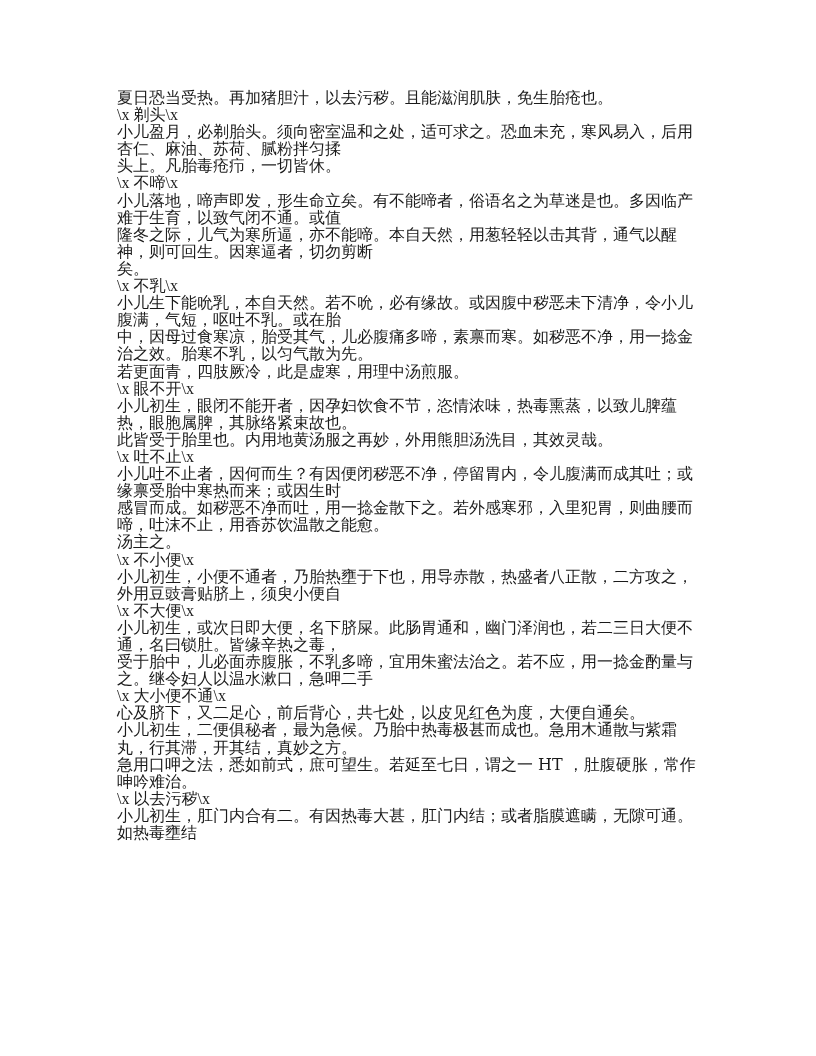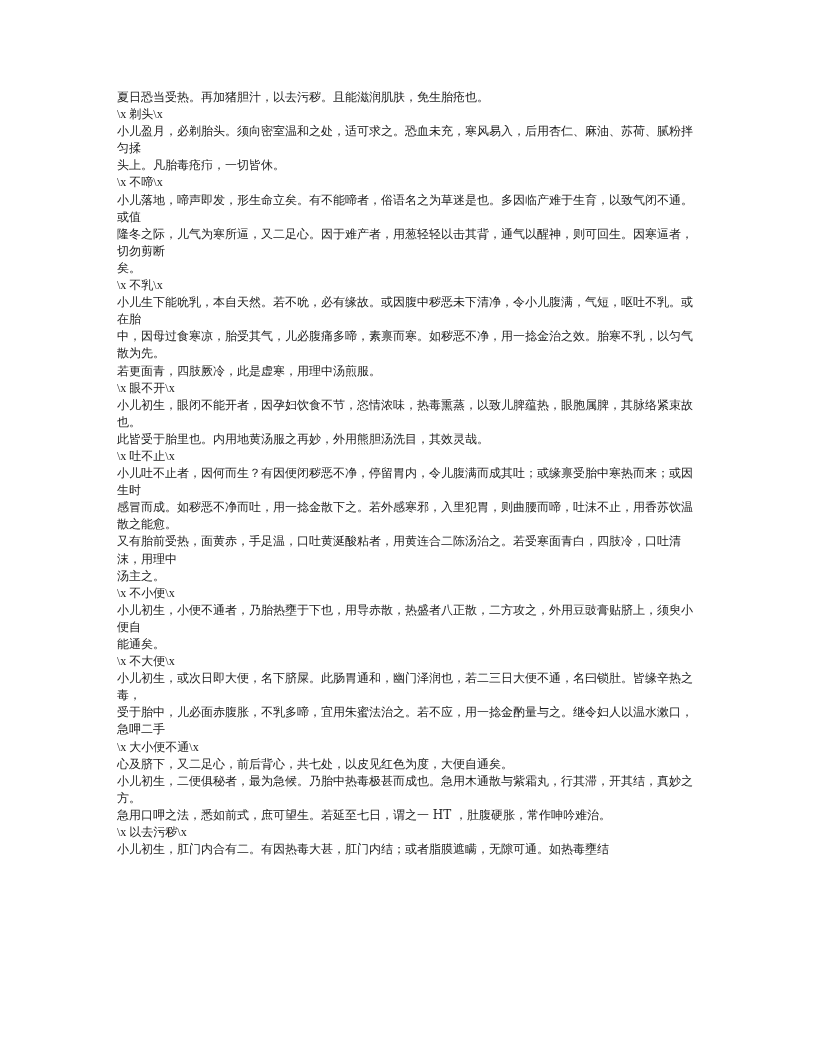--- a/index.html
+++ b/index.html
@@ -22,21 +22,21 @@
     height: 1056px;
     background: #ffffff;
   }
   .text-column {
     position: absolute;
     left: 117px;
     top: 89px;
     width: 583px;
   }
   .line {
-    font-size: 12px;
+    font-size: 16px;
     line-height: 17.1px;
     color: #1a1a1a;
     white-space: pre-wrap;
     letter-spacing: 0;
     font-family: "DejaVu Serif", "Liberation Serif", serif;
     text-align: left;
   }
   .line.heading {
     font-family: Liberation Serif, serif;
   }
@@ -45,37 +45,35 @@
 <body>
 
 <div class="page">
   <div class="text-column" id="text-column">
       <div class="line">夏日恐当受热。再加猪胆汁，以去污秽。且能滋润肌肤，免生胎疮也。</div>
       <div class="line heading">\x 剃头\x</div>
       <div class="line">小儿盈月，必剃胎头。须向密室温和之处，适可求之。恐血未充，寒风易入，后用杏仁、麻油、苏荷、腻粉拌匀揉</div>
       <div class="line">头上。凡胎毒疮疖，一切皆休。</div>
       <div class="line heading">\x 不啼\x</div>
       <div class="line">小儿落地，啼声即发，形生命立矣。有不能啼者，俗语名之为草迷是也。多因临产难于生育，以致气闭不通。或值</div>
-      <div class="line">隆冬之际，儿气为寒所逼，又二足心。因于难产者，用葱轻轻以击其背，通气以醒神，则可回生。因寒逼者，切勿剪断</div>
+      <div class="line">隆冬之际，儿气为寒所逼，亦不能啼。本自天然，用葱轻轻以击其背，通气以醒神，则可回生。因寒逼者，切勿剪断</div>
       <div class="line">矣。</div>
       <div class="line heading">\x 不乳\x</div>
       <div class="line">小儿生下能吮乳，本自天然。若不吮，必有缘故。或因腹中秽恶未下清净，令小儿腹满，气短，呕吐不乳。或在胎</div>
       <div class="line">中，因母过食寒凉，胎受其气，儿必腹痛多啼，素禀而寒。如秽恶不净，用一捻金治之效。胎寒不乳，以匀气散为先。</div>
       <div class="line">若更面青，四肢厥冷，此是虚寒，用理中汤煎服。</div>
       <div class="line heading">\x 眼不开\x</div>
       <div class="line">小儿初生，眼闭不能开者，因孕妇饮食不节，恣情浓味，热毒熏蒸，以致儿脾蕴热，眼胞属脾，其脉络紧束故也。</div>
       <div class="line">此皆受于胎里也。内用地黄汤服之再妙，外用熊胆汤洗目，其效灵哉。</div>
       <div class="line heading">\x 吐不止\x</div>
       <div class="line">小儿吐不止者，因何而生？有因便闭秽恶不净，停留胃内，令儿腹满而成其吐；或缘禀受胎中寒热而来；或因生时</div>
       <div class="line">感冒而成。如秽恶不净而吐，用一捻金散下之。若外感寒邪，入里犯胃，则曲腰而啼，吐沫不止，用香苏饮温散之能愈。</div>
-      <div class="line">又有胎前受热，面黄赤，手足温，口吐黄涎酸粘者，用黄连合二陈汤治之。若受寒面青白，四肢冷，口吐清沫，用理中</div>
       <div class="line">汤主之。</div>
       <div class="line heading">\x 不小便\x</div>
       <div class="line">小儿初生，小便不通者，乃胎热壅于下也，用导赤散，热盛者八正散，二方攻之，外用豆豉膏贴脐上，须臾小便自</div>
-      <div class="line">能通矣。</div>
       <div class="line heading">\x 不大便\x</div>
       <div class="line">小儿初生，或次日即大便，名下脐屎。此肠胃通和，幽门泽润也，若二三日大便不通，名曰锁肚。皆缘辛热之毒，</div>
       <div class="line">受于胎中，儿必面赤腹胀，不乳多啼，宜用朱蜜法治之。若不应，用一捻金酌量与之。继令妇人以温水漱口，急呷二手</div>
       <div class="line heading">\x 大小便不通\x</div>
       <div class="line">心及脐下，又二足心，前后背心，共七处，以皮见红色为度，大便自通矣。</div>
       <div class="line">小儿初生，二便俱秘者，最为急候。乃胎中热毒极甚而成也。急用木通散与紫霜丸，行其滞，开其结，真妙之方。</div>
       <div class="line">急用口呷之法，悉如前式，庶可望生。若延至七日，谓之一 HT ，肚腹硬胀，常作呻吟难治。</div>
       <div class="line heading">\x 以去污秽\x</div>
       <div class="line">小儿初生，肛门内合有二。有因热毒大甚，肛门内结；或者脂膜遮瞒，无隙可通。如热毒壅结</div>
     </div>

